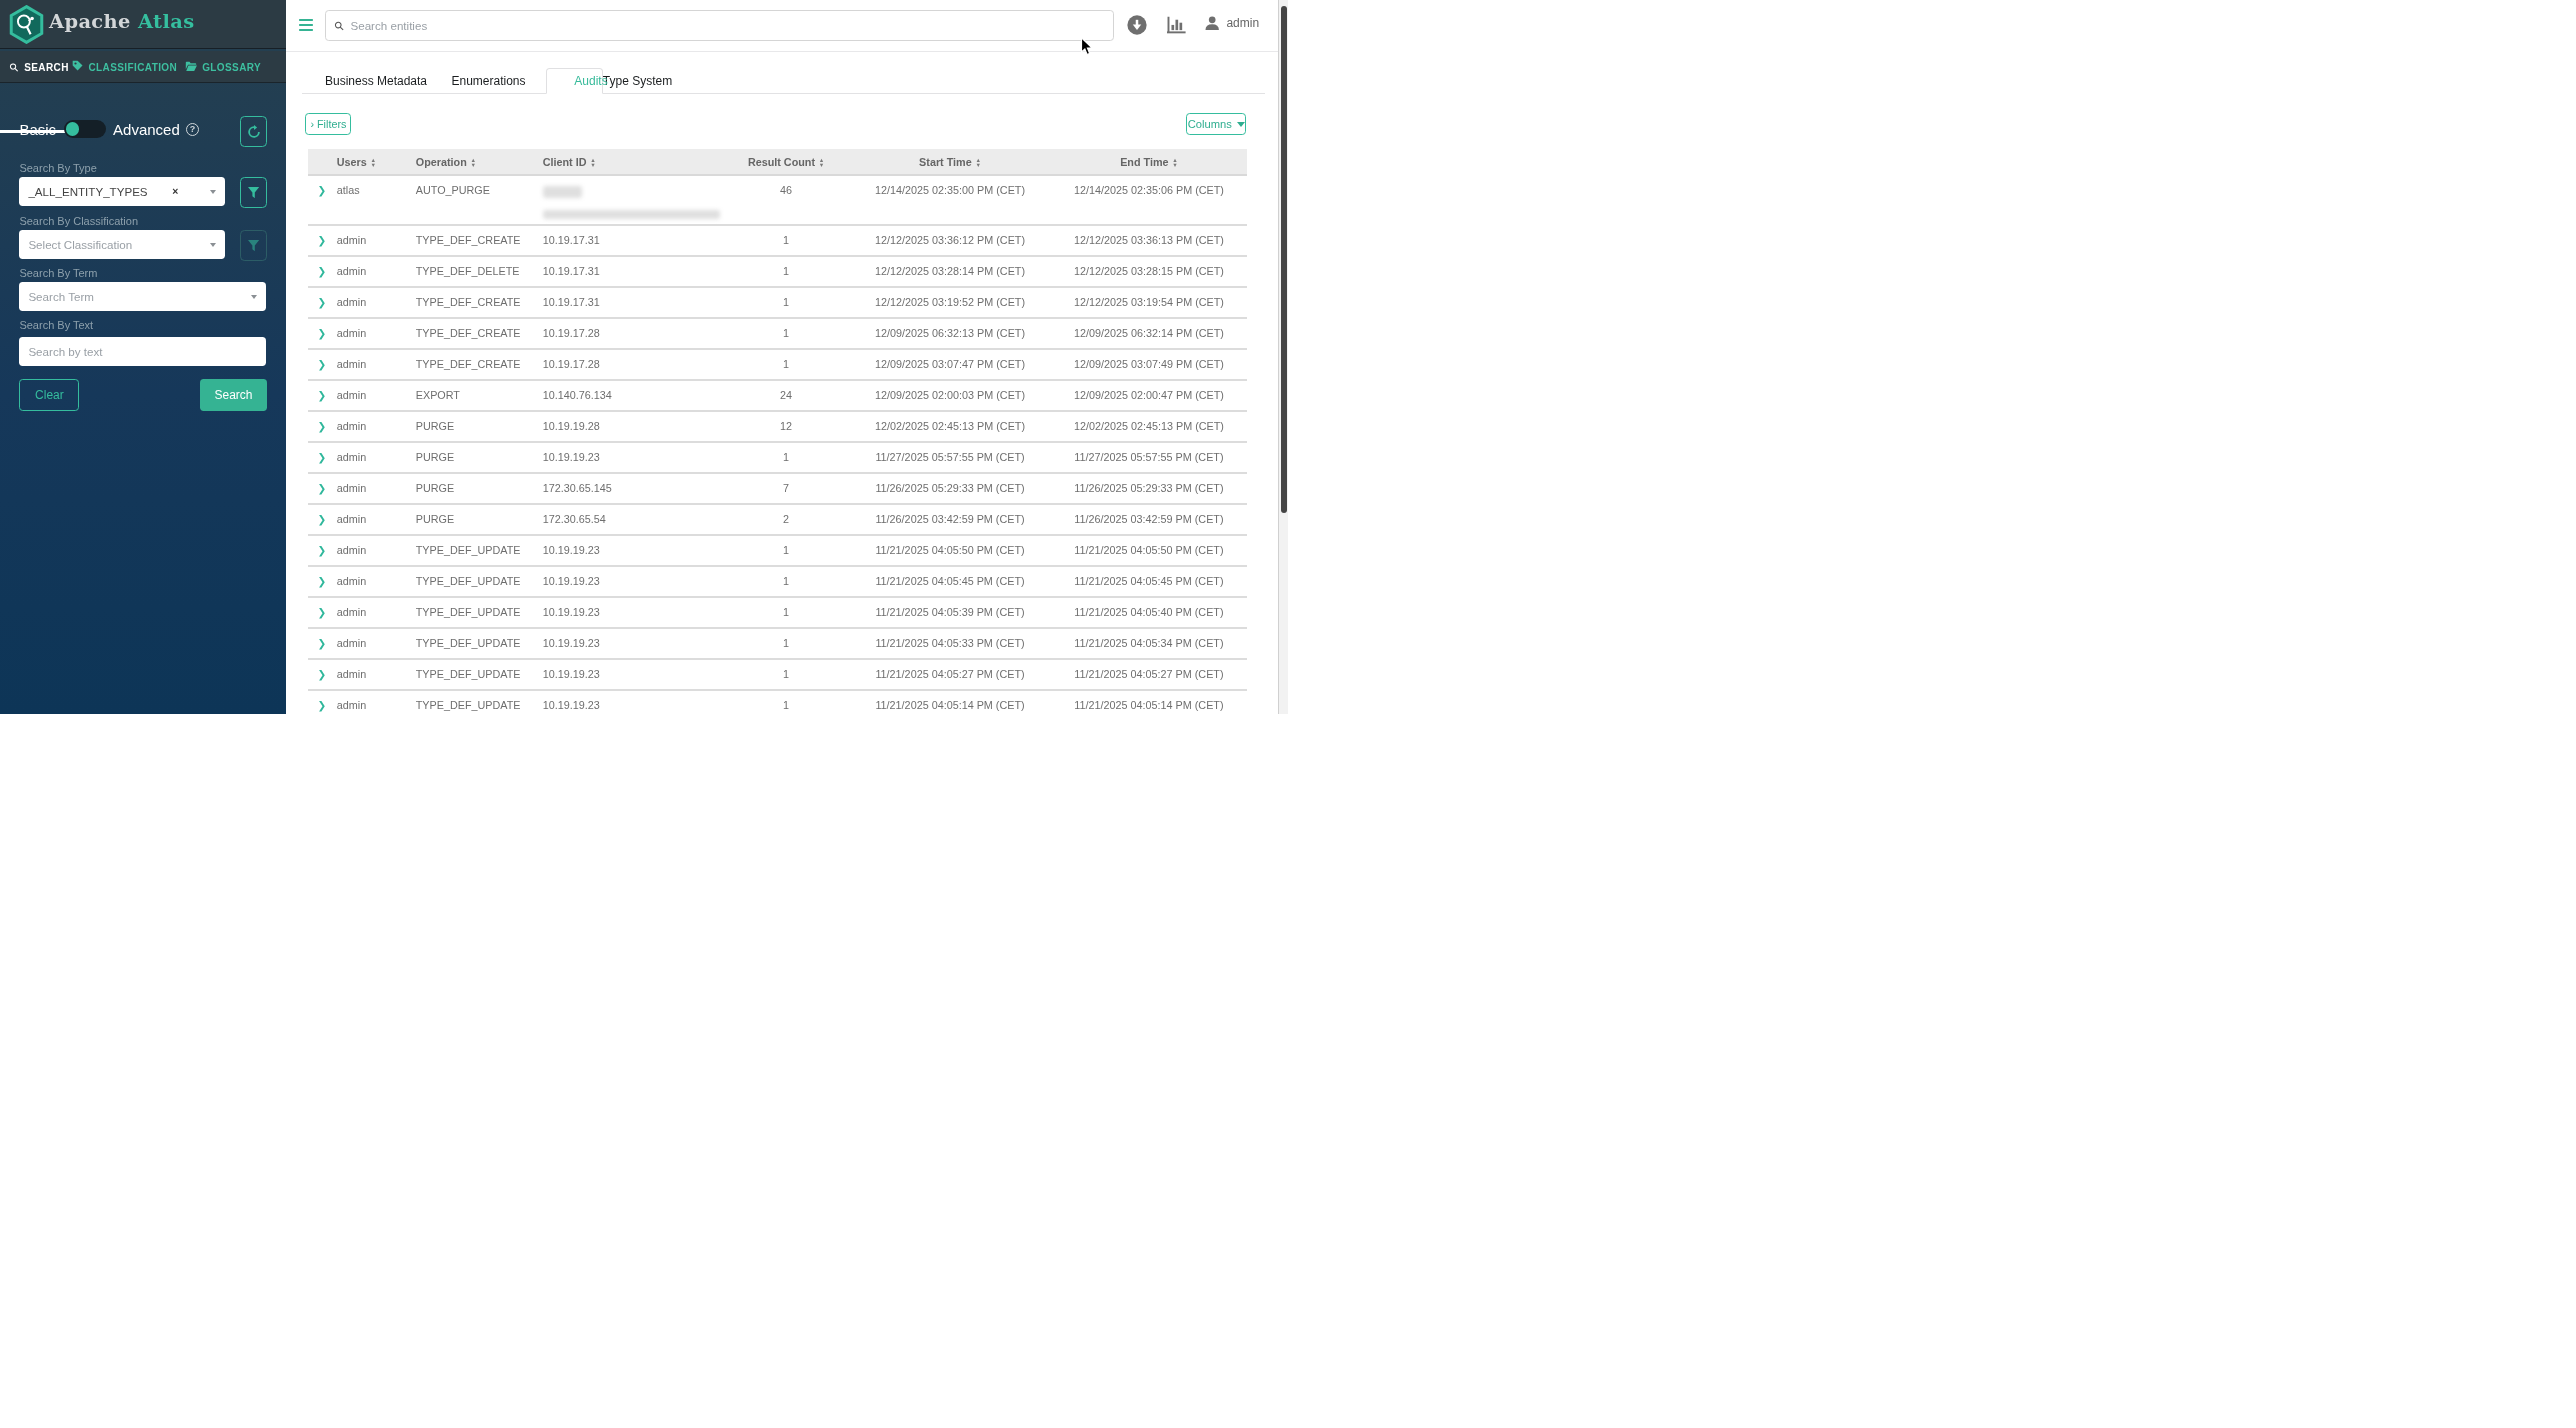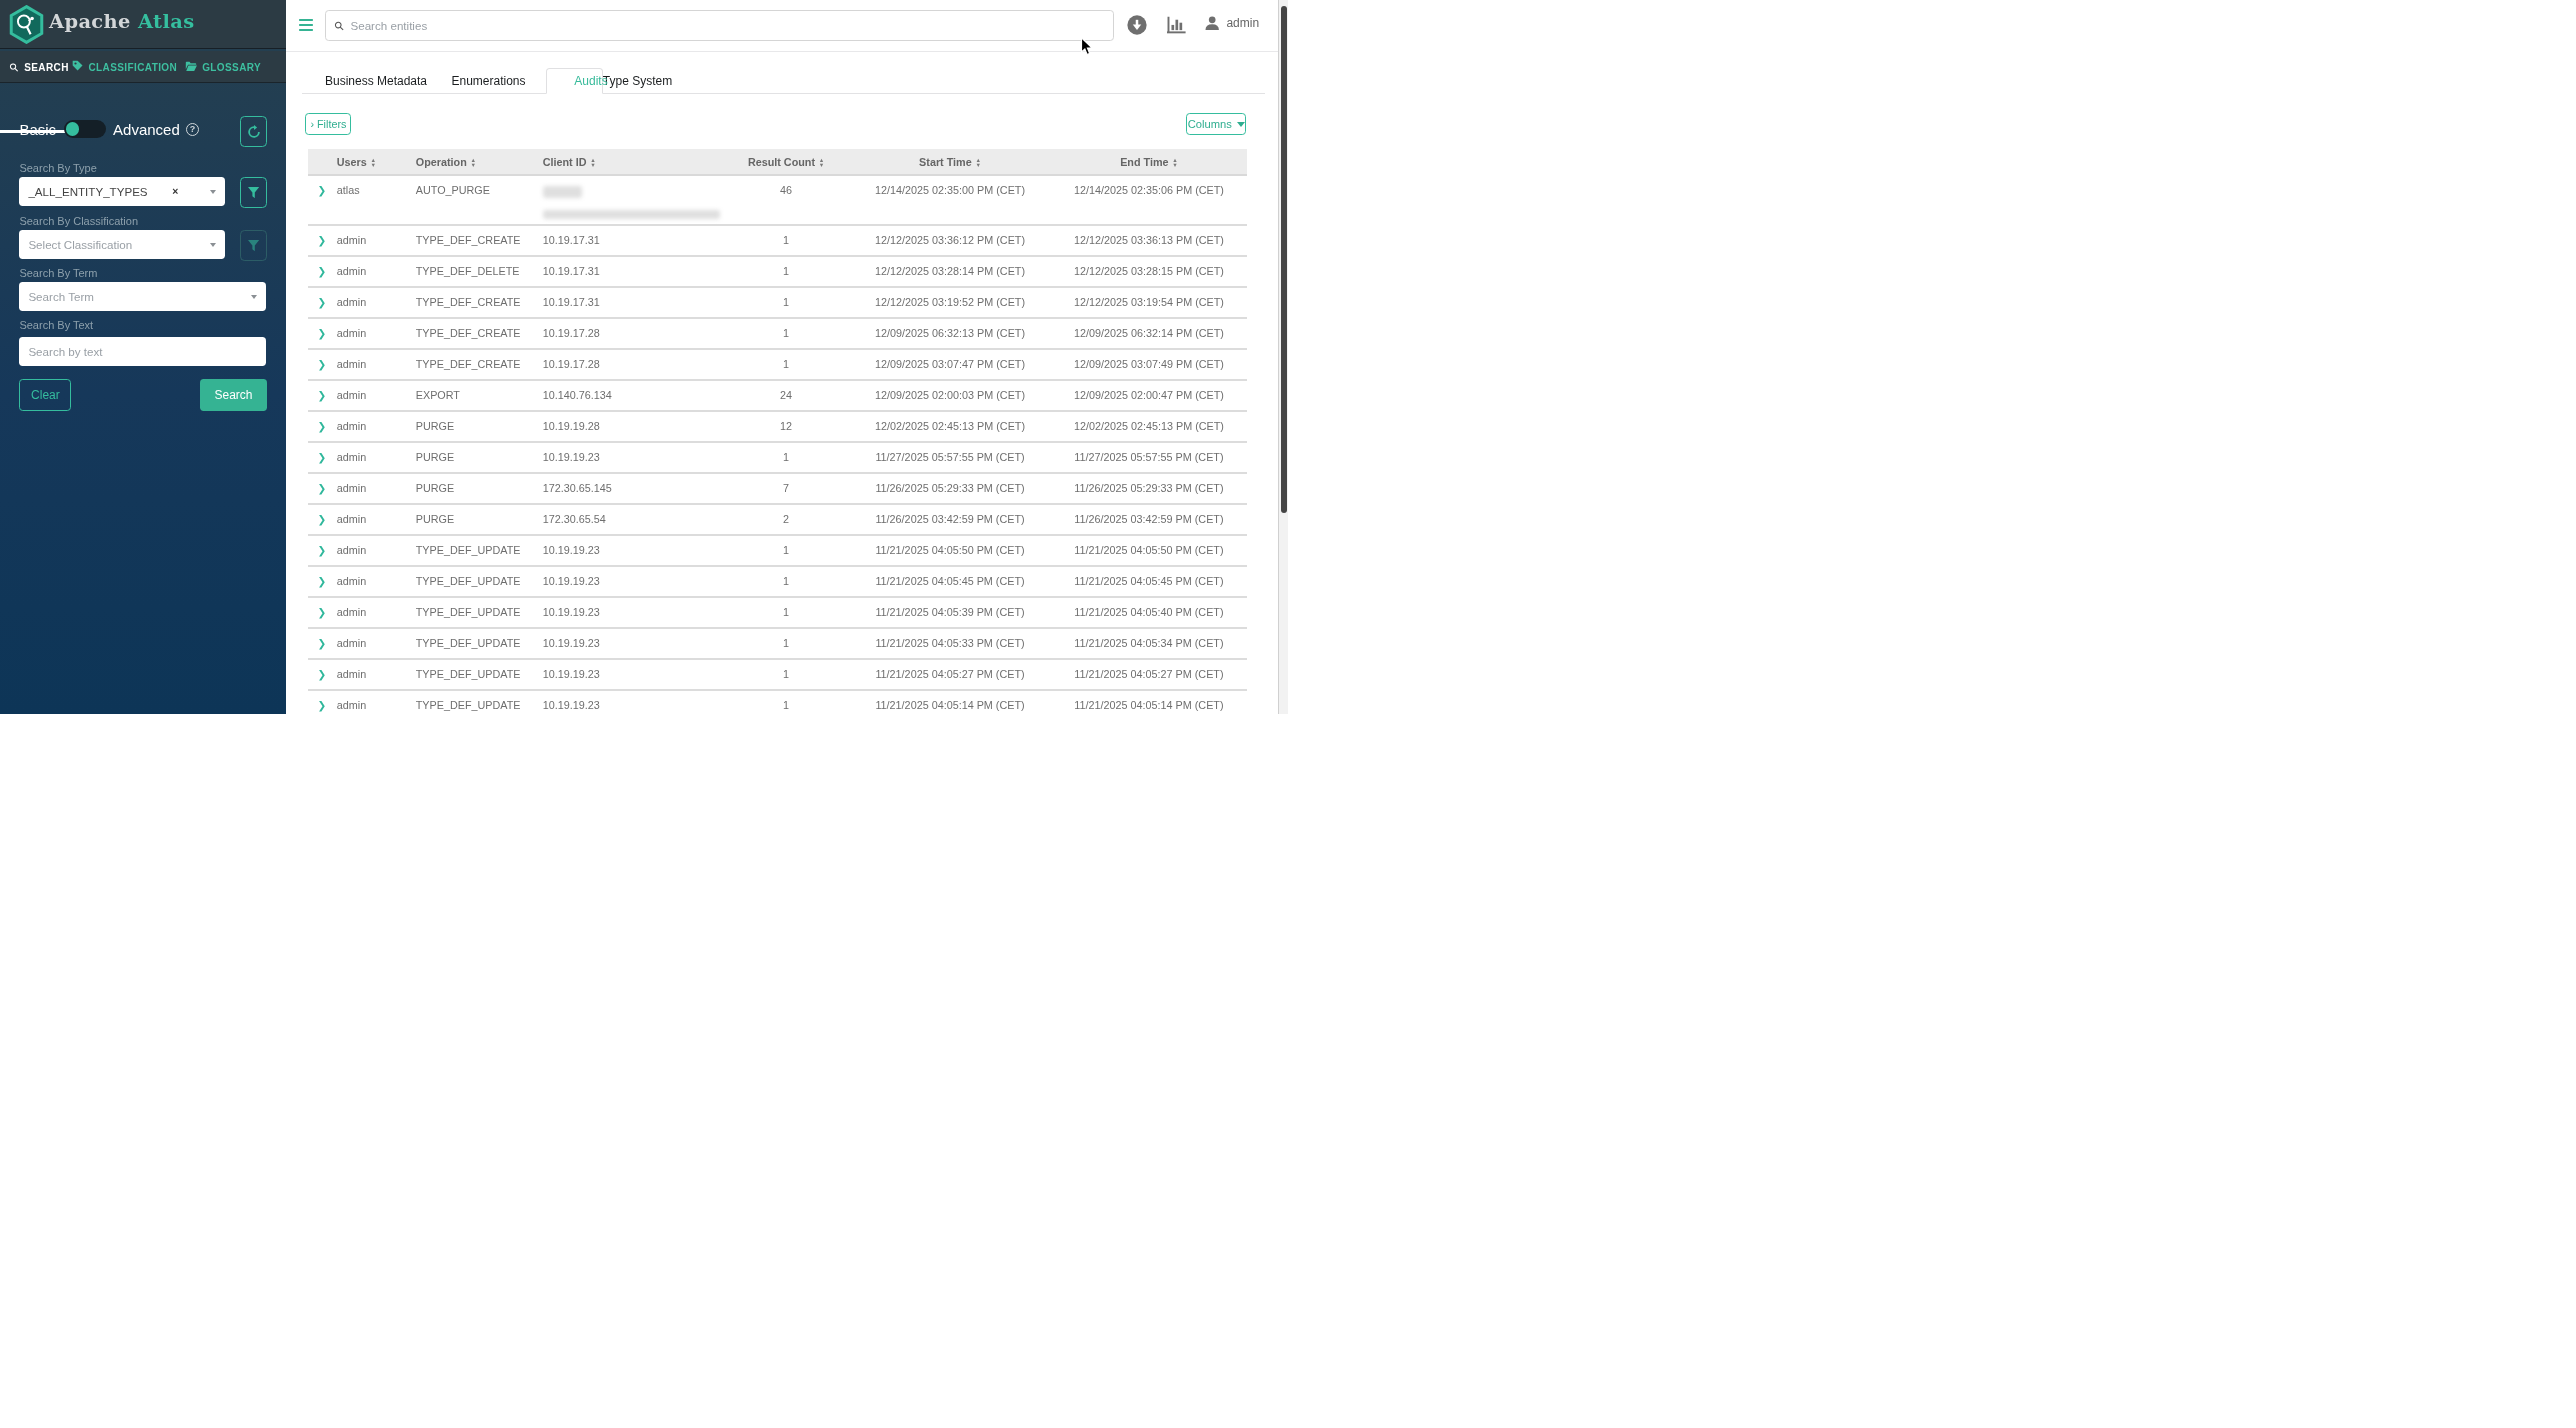--- a/index.html
+++ b/index.html
@@ -31,21 +31,21 @@
   .fld-label { position:absolute; left:19.4px; color:#8da0ac; font-size:11px; }
   .sel { position:absolute; left:19.4px; width:206px; height:29px; background:#fff; border-radius:3.7px; display:flex; align-items:center; padding:0 9px; font-size:11.6px; color:#444; }
   .sel .ph { color:#9aa0a6; }
   .sel .caret { width:0; height:0; border-left:3.7px solid transparent; border-right:3.7px solid transparent; border-top:4.5px solid #8a8f94; margin-left:auto; }
   .sel .clear-x { margin-left:auto; color:#333; font-weight:bold; font-size:10.4px; padding:0 7.5px 0 0; cursor:pointer; }
   .filter-btn { position:absolute; left:240px; width:27px; height:31px; border:1.1px solid #35bd9e; border-radius:4.5px; display:flex; align-items:center; justify-content:center; cursor:pointer; background:transparent; }
   .filter-btn.muted { border-color:#3b7a74; opacity:.55; }
   .txt-input { position:absolute; left:19.4px; width:247px; height:29px; background:#fff; border:none; border-radius:3.7px; padding:0 9px; font-size:11.6px; color:#444; font-family:inherit; }
   .txt-input::placeholder { color:#9aa0a6; }
   .btn { border-radius:3.7px; font-size:12px; display:flex; align-items:center; justify-content:center; cursor:pointer; }
-  .clear-btn { position:absolute; left:19.4px; top:379px; width:52px; height:32px; border:1.1px solid #35bd9e; color:#35bd9e; background:transparent; }
+  .clear-btn { position:absolute; left:19.4px; top:379px; width:60px; height:32px; border:1.1px solid #35bd9e; color:#35bd9e; background:transparent; }
   .search-btn { position:absolute; left:200px; top:379px; width:67px; height:32px; background:#35b393; color:#fff; border:none; }
 
   .fav-panel { position:absolute; left:19.4px; top:427px; width:247px; height:221px; background:#0e3456; border:0.7px solid #7c8b96; border-radius:3.7px; }
   .fav-title { position:absolute; left:15px; top:18px; color:#fff; font-size:12.7px; }
   .fav-save { position:absolute; top:15px; height:24px; border-radius:3px; border:1.1px solid #35bd9e; color:#3dbfa0; background:transparent; font-size:10.8px; display:flex; align-items:center; justify-content:center; cursor:pointer; }
   .fav-save.muted { opacity:.5; left:146px; width:28px; }
   .fav-saveas { left:182px; width:52px; }
   .fav-div { position:absolute; left:13.4px; right:13.4px; top:48px; height:0.7px; background:#0a2236; }
   .fav-list { position:absolute; left:0; top:57px; width:247px; height:157px; }
   .fav-item { position:absolute; left:21px; color:#fff; font-size:11.2px; cursor:pointer; white-space:nowrap; }

